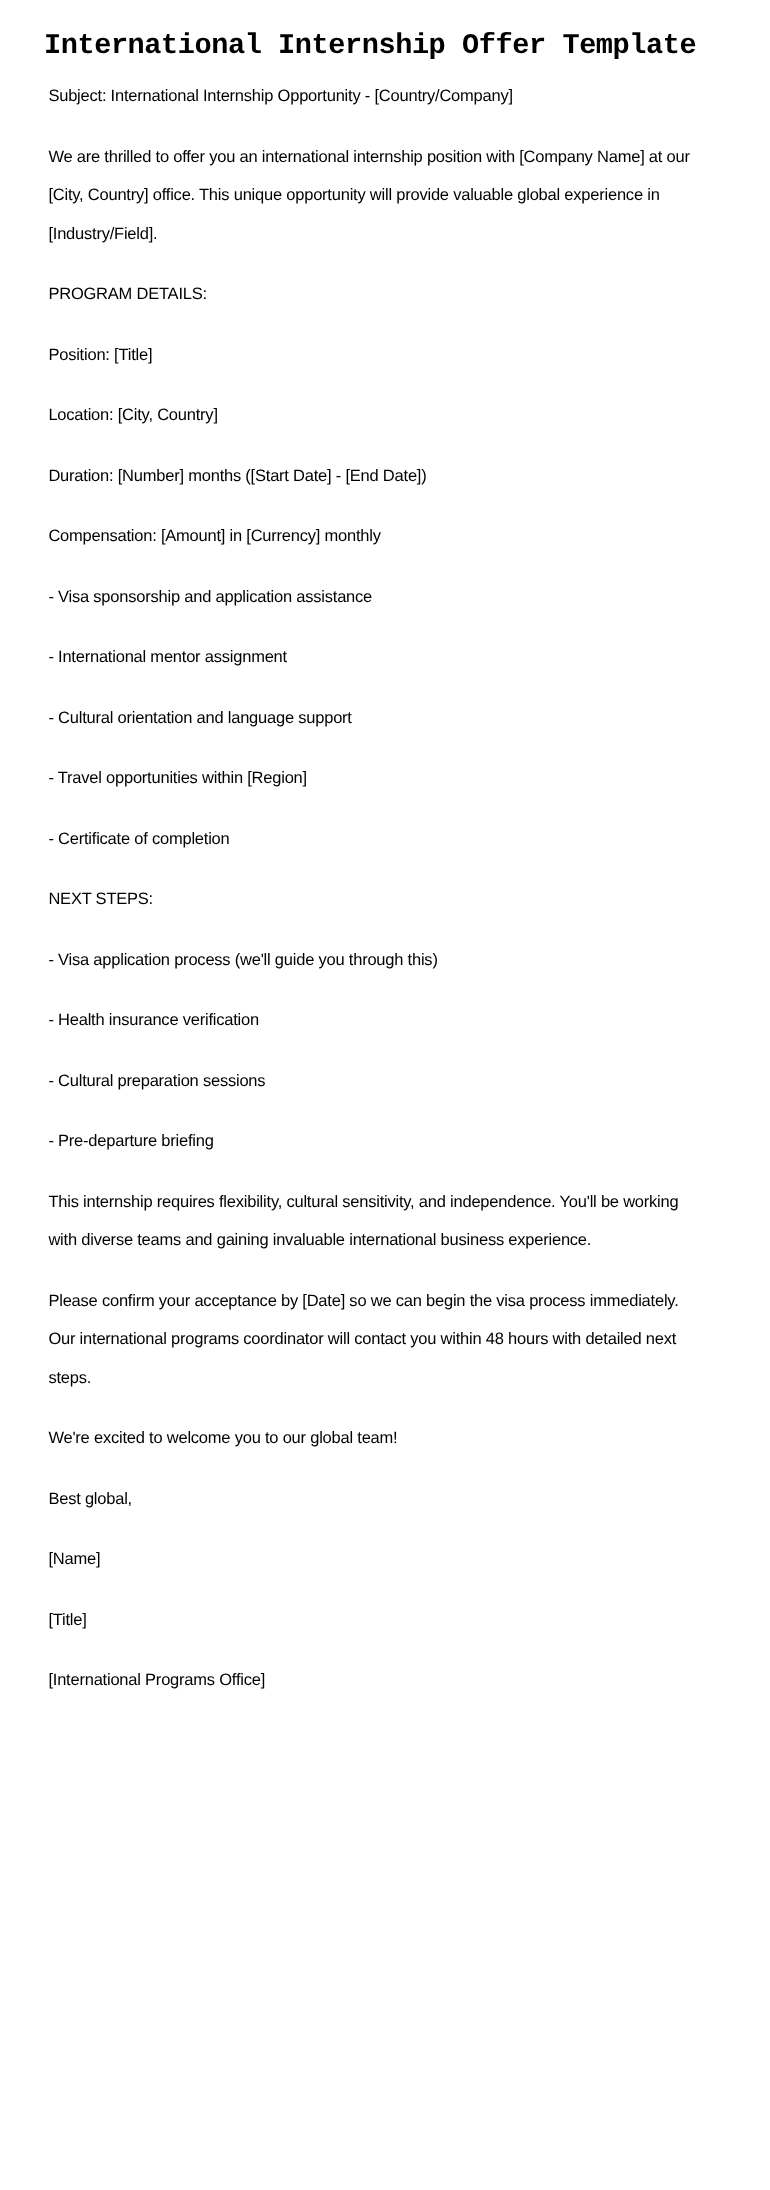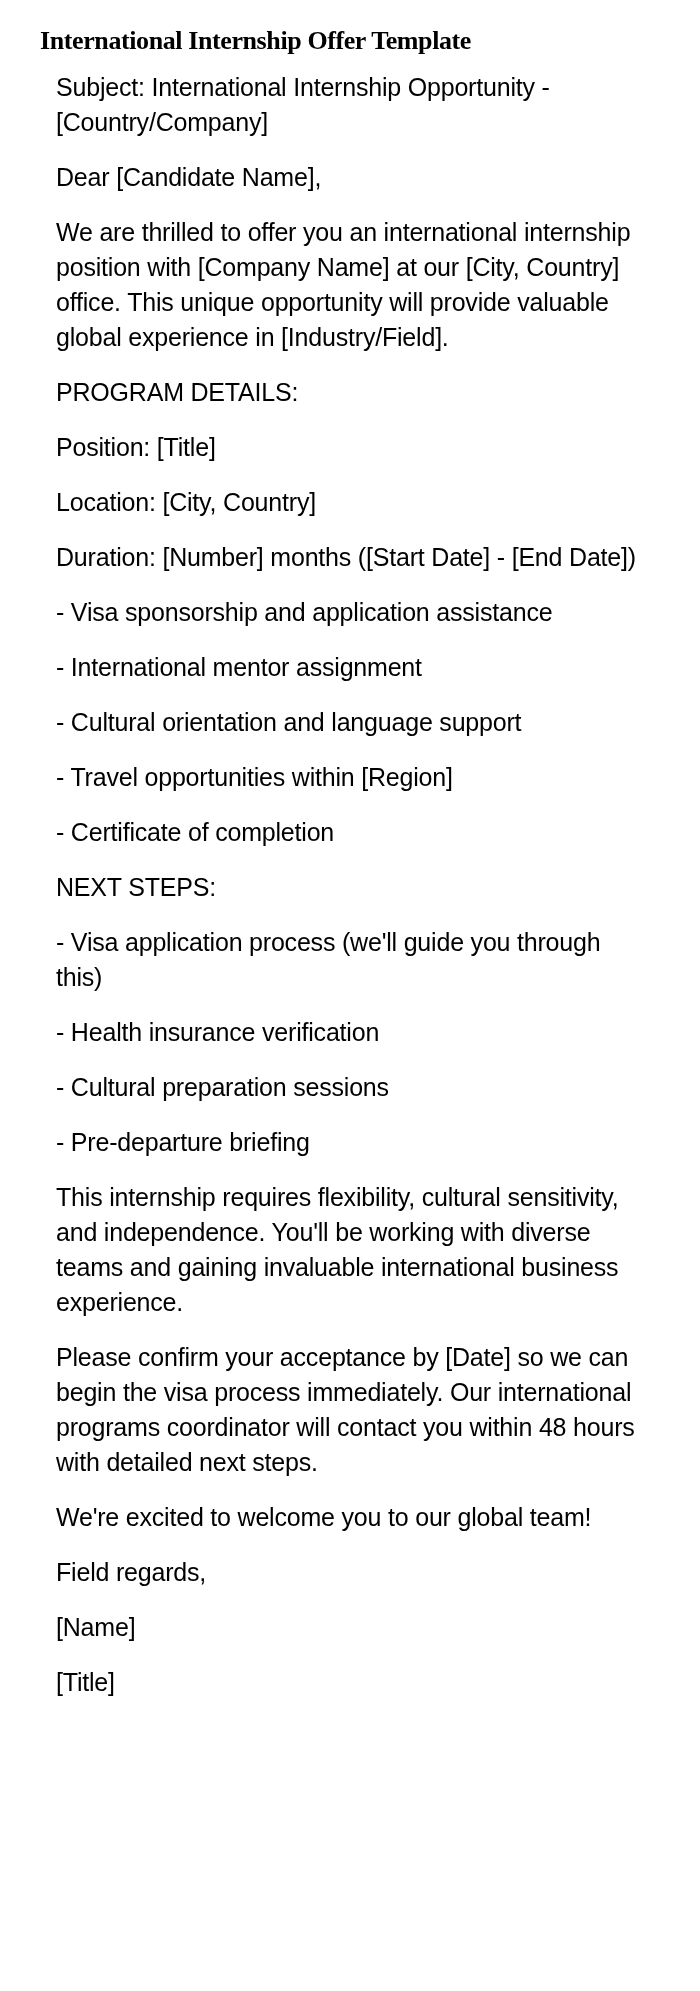--- a/index.html
+++ b/index.html
@@ -12,61 +12,62 @@
       height: 1991px;
       overflow: hidden;
       color: #000000;
       font-family: "Liberation Sans", "DejaVu Sans", sans-serif;
     }
     .page {
       padding: 24px 40px 0 40px;
       width: 600px;
     }
     .title {
-      font-family: Liberation Serif, serif;
+      font-family: Liberation Mono, monospace;
       font-weight: bold;
       font-size: 26px;
       line-height: 34px;
       margin: 0 0 12px 0;
       letter-spacing: -0.4px;
     }
     .para {
-      font-size: 25px;
+      font-size: 15px;
       line-height: 35px;
-      margin: 0 0 20px 16px;
+      margin: 0 0 20px 4px;
       letter-spacing: -0.2px;
     }
   </style>
 </head>
 <body>
 
 <div class="page">
   <h1 class="title">International Internship Offer Template</h1>
 
   <p class="para">Subject: International Internship Opportunity - [Country/Company]</p>
-  <p class="para">Dear [Candidate Name],</p>
   <p class="para">We are thrilled to offer you an international internship position with [Company Name] at our [City, Country] office. This unique opportunity will provide valuable global experience in [Industry/Field].</p>
 
   <p class="para">PROGRAM DETAILS:</p>
   <p class="para">Position: [Title]</p>
   <p class="para">Location: [City, Country]</p>
   <p class="para">Duration: [Number] months ([Start Date] - [End Date])</p>
+  <p class="para">Compensation: [Amount] in [Currency] monthly</p>
 
   <p class="para">- Visa sponsorship and application assistance</p>
   <p class="para">- International mentor assignment</p>
   <p class="para">- Cultural orientation and language support</p>
   <p class="para">- Travel opportunities within [Region]</p>
   <p class="para">- Certificate of completion</p>
 
   <p class="para">NEXT STEPS:</p>
   <p class="para">- Visa application process (we'll guide you through this)</p>
   <p class="para">- Health insurance verification</p>
   <p class="para">- Cultural preparation sessions</p>
   <p class="para">- Pre-departure briefing</p>
 
   <p class="para">This internship requires flexibility, cultural sensitivity, and independence. You'll be working with diverse teams and gaining invaluable international business experience.</p>
   <p class="para">Please confirm your acceptance by [Date] so we can begin the visa process immediately. Our international programs coordinator will contact you within 48 hours with detailed next steps.</p>
   <p class="para">We're excited to welcome you to our global team!</p>
 
-  <p class="para">Field regards,</p>
+  <p class="para">Best global,</p>
   <p class="para">[Name]</p>
   <p class="para">[Title]</p>
+  <p class="para">[International Programs Office]</p>
 </div>
 
 </body></html>

